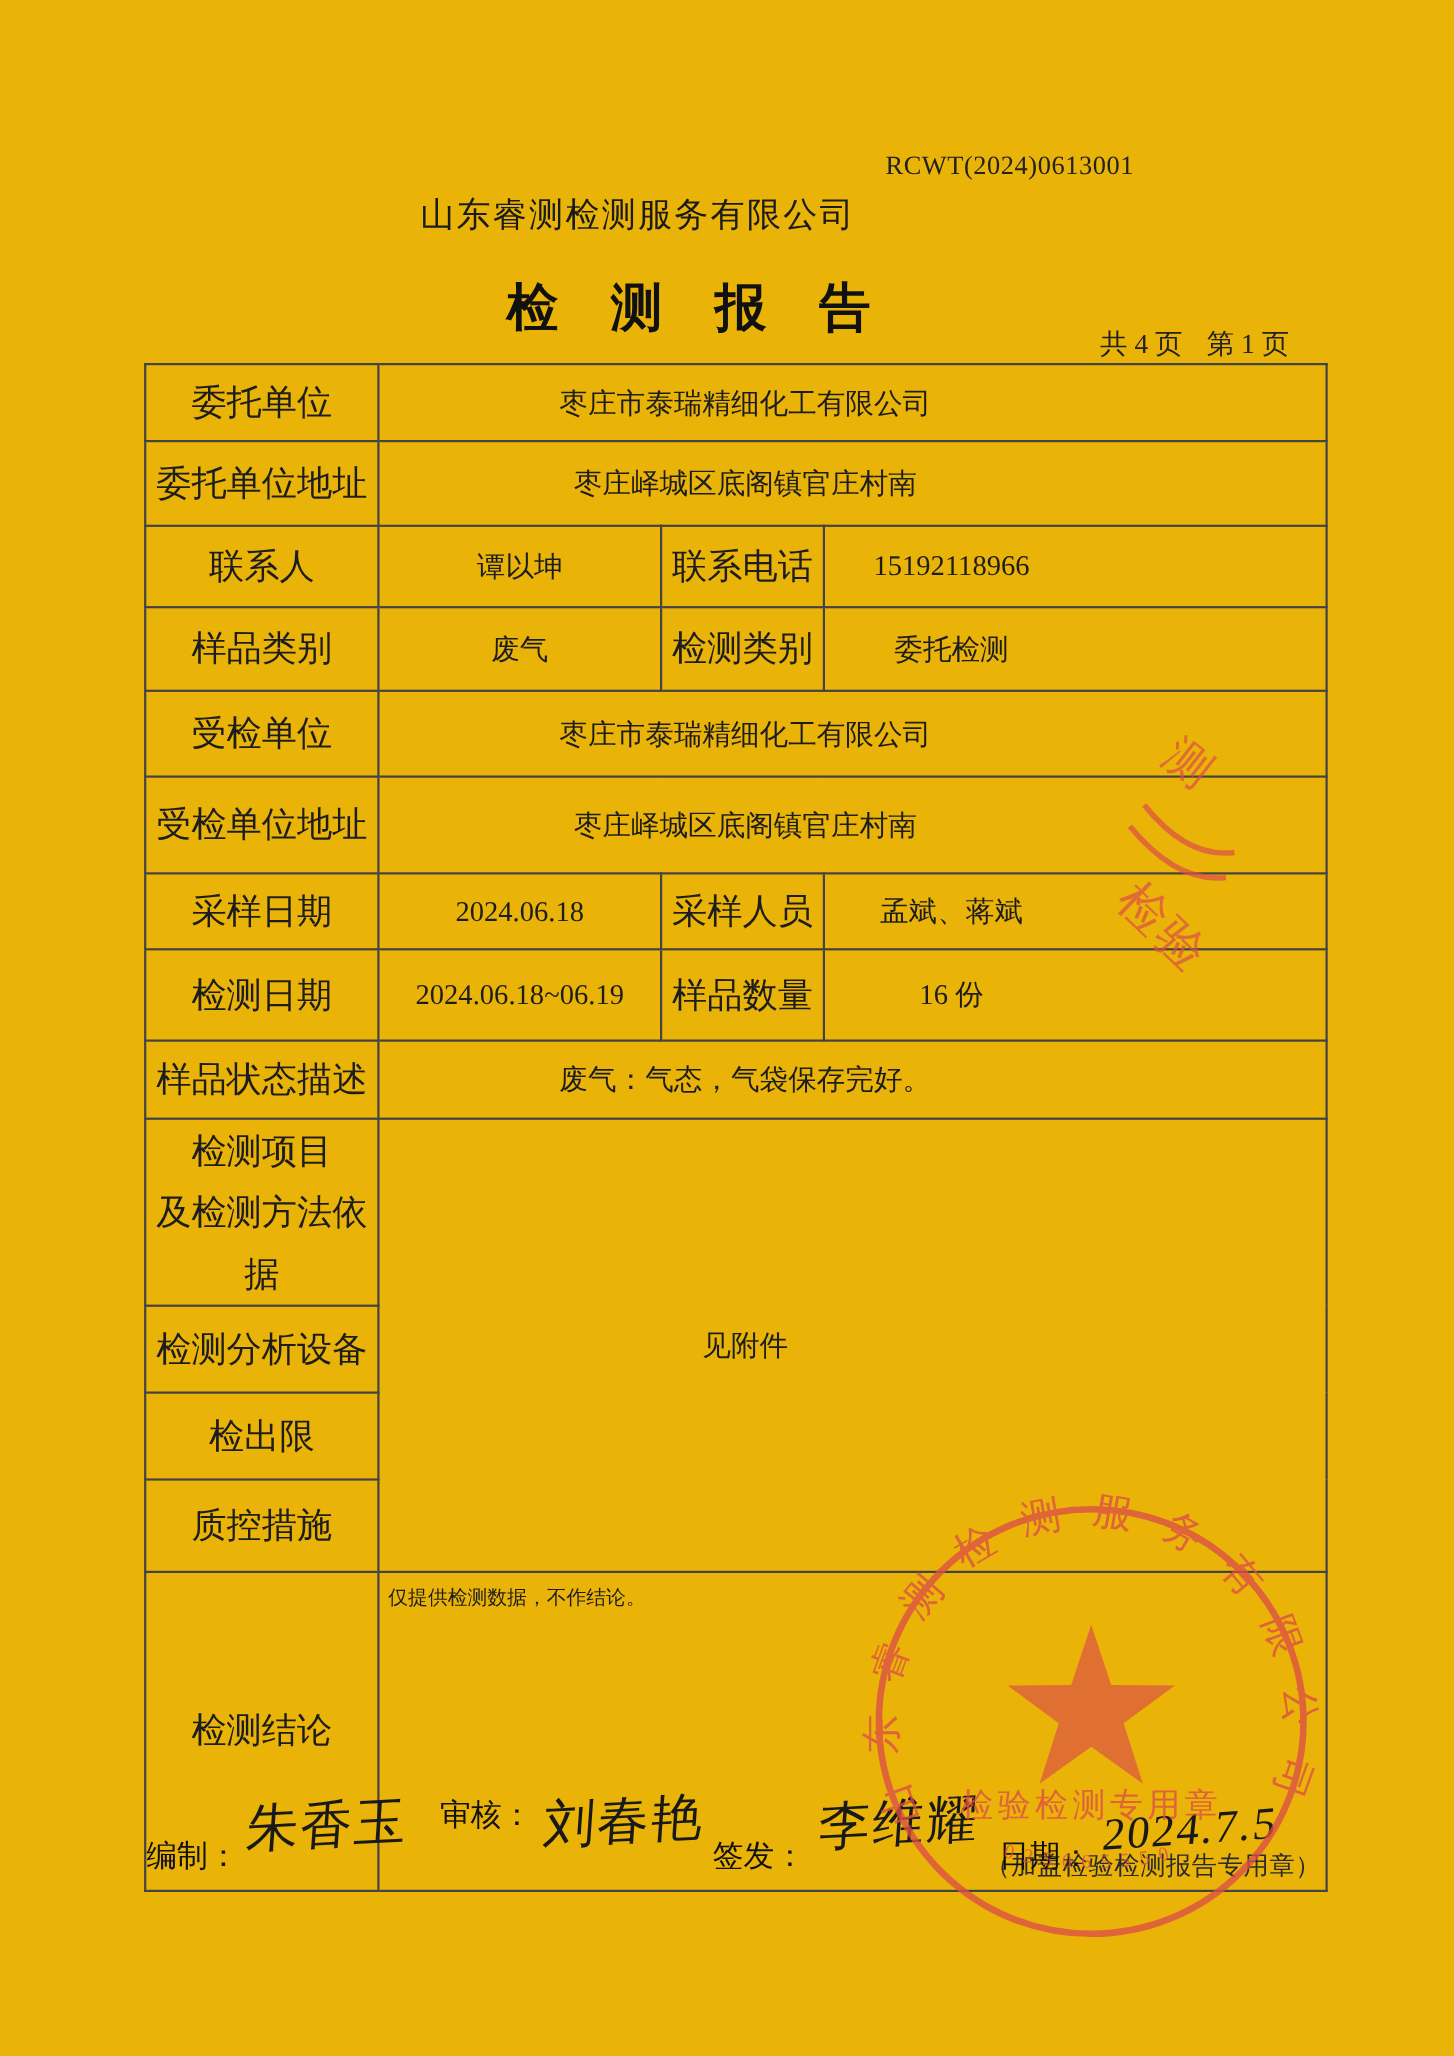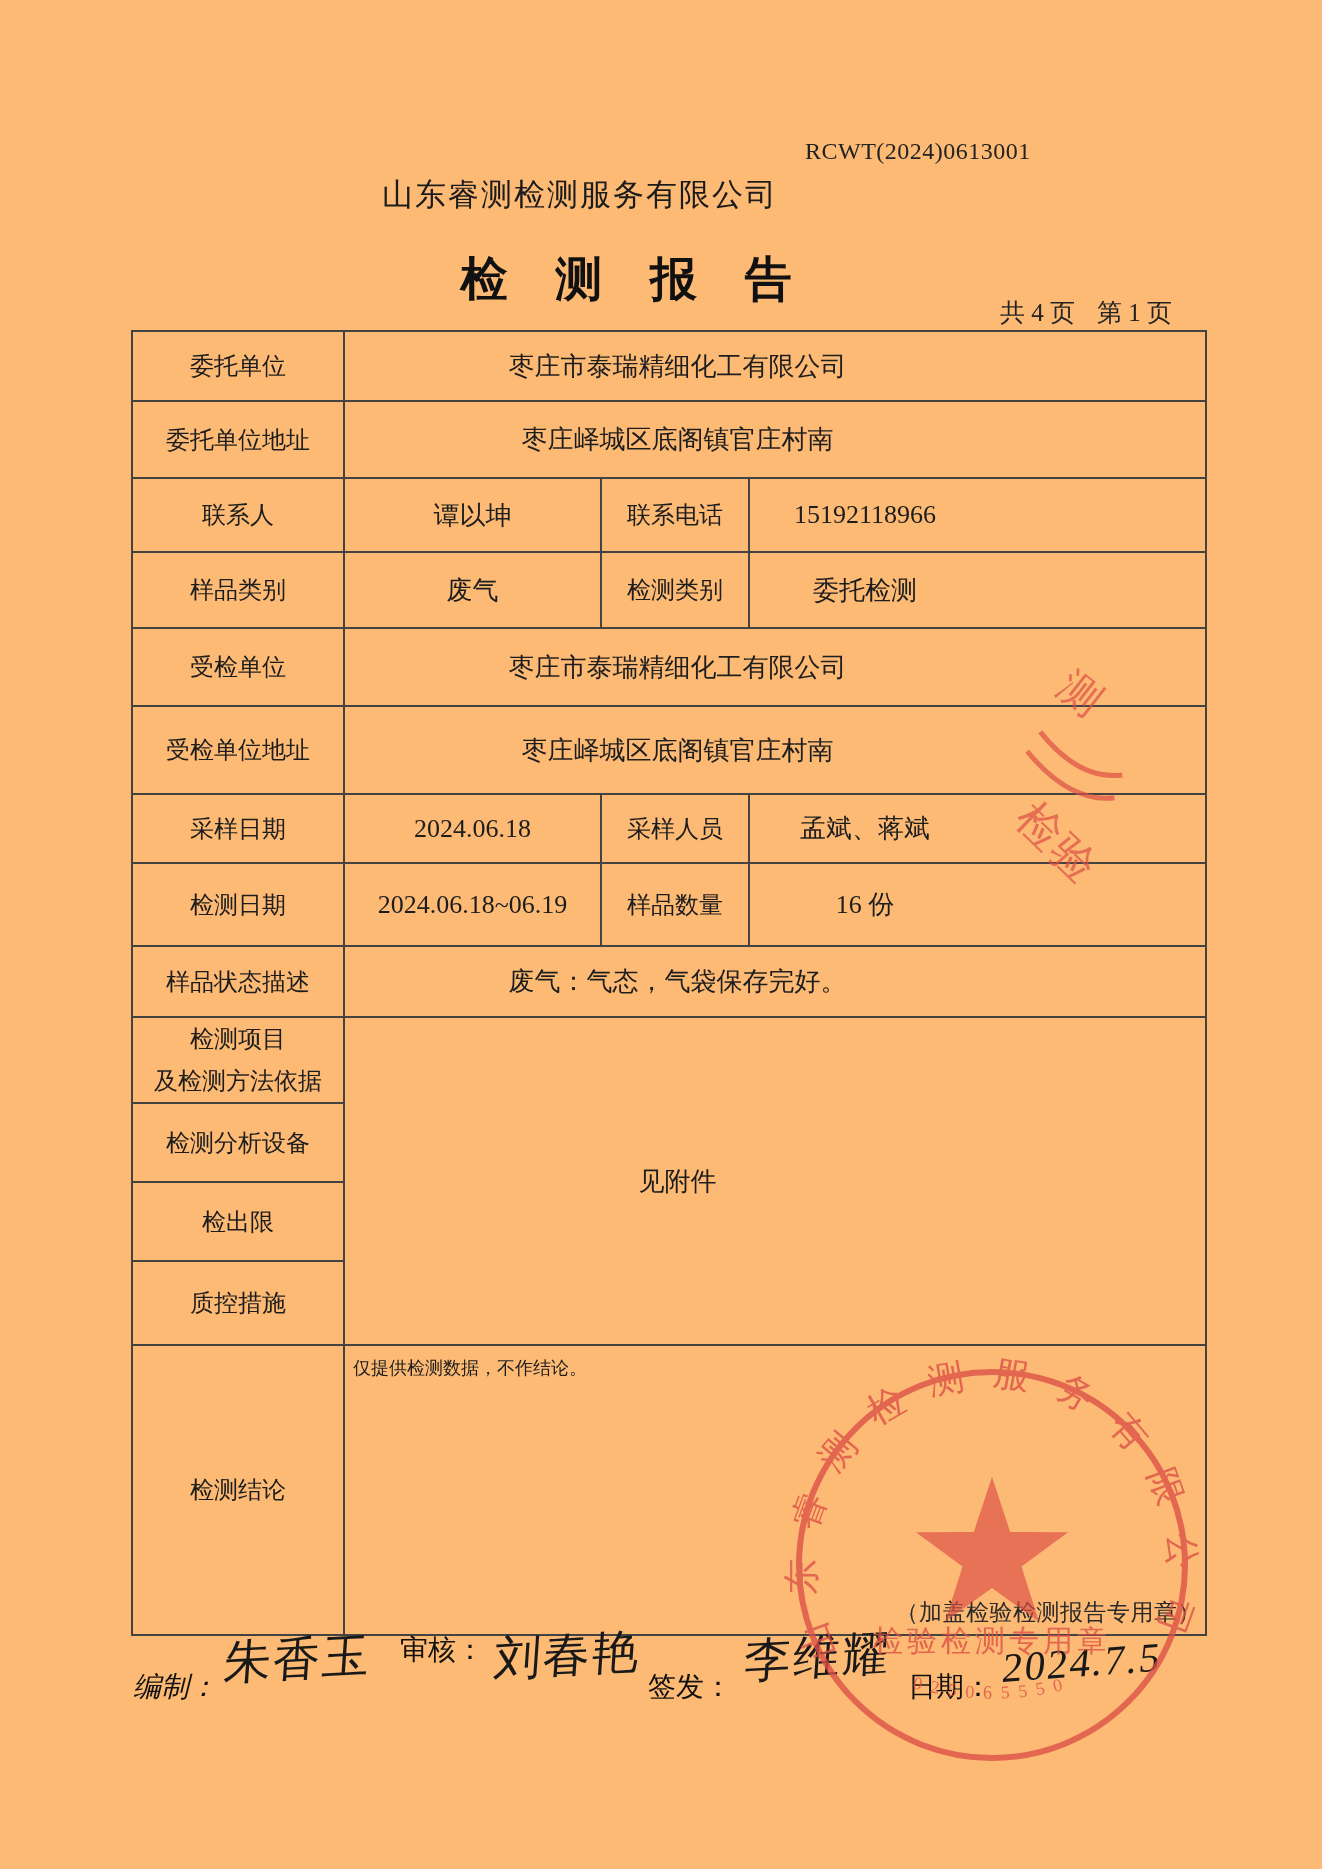--- a/index.html
+++ b/index.html
@@ -1,20 +1,20 @@
 <!DOCTYPE html>
 <html><head>
 <meta charset="utf-8">
 <style>
   * { margin:0; padding:0; box-sizing:border-box; }
   html,body { background:#e8e8e8; }
   body { font-family:"Liberation Serif","DejaVu Serif",serif; color:#1e1e1e; }
   .page {
     position:relative; width:1322px; height:1869px; margin:0 auto;
-    background:#fdba74; overflow:hidden;
+    background:#eab308; overflow:hidden;
   }
   .report-number {
     position:absolute; top:138px; left:805px; width:260px;
     font-size:24px; letter-spacing:.5px; color:#222;
   }
   .company-title {
     position:absolute; top:174px; left:0; width:1160px; text-align:center;
     font-size:31px; letter-spacing:2px; color:#1b1b1b;
   }
   .report-title {
@@ -29,21 +29,21 @@
   .page-info span:last-child { margin-right:0; }
 
   table.report-table {
     position:absolute; top:330px; left:131px; width:1074px;
     border-collapse:collapse; table-layout:fixed;
   }
   .report-table td {
     border:2px solid #434343; font-size:26px; color:#1d1d1d;
     text-align:center; vertical-align:middle; overflow:hidden;
   }
-  .report-table td.lbl { font-size:24px; }
+  .report-table td.lbl { font-size:32px; }
   .report-table td.val-wide { padding-right:195px;margin-left:44px; }  
   .report-table td.val-c4   { padding-right:225px; }
   .report-table td.two-line div { line-height:1.75; }
   .report-table td.concl {
     vertical-align:top; text-align:left; position:relative;
   }
   .concl-text { padding:10px 0 0 8px; font-size:18px; }
   .concl-note {
     position:absolute; right:4px; bottom:6px; font-size:23px; color:#2a2a2a;
     letter-spacing:.5px;
@@ -147,21 +147,21 @@
     <tr style="height:290px">
       <td class="lbl">检测结论</td>
       <td class="concl" colspan="3">
         <div class="concl-text">仅提供检测数据，不作结论。</div>
         <div class="concl-note">（加盖检验检测报告专用章）</div>
       </td>
     </tr>
   </tbody>
     </table>
 
-  <div class="footer-label" style="top:1668px; left:133px;font-style:italic;">编制：</div>
+  <div class="footer-label" style="top:1668px; left:133px;">编制：</div>
   <div class="hand" style="top:1632px; left:222px;">朱香玉</div>
   <div class="footer-label" style="top:1631px; left:400px;">审核：</div>
   <div class="hand" style="top:1628px; left:492px;">刘春艳</div>
   <div class="footer-label" style="top:1668px; left:648px;">签发：</div>
   <div class="hand" style="top:1630px; left:742px;">李维耀</div>
   <div class="footer-label" style="top:1668px; left:908px;">日期：</div>
   <div class="hand hand-date" style="top:1644px; left:1000px;">2024.7.5</div>
 
   <svg class="stamp" style="top:1355px; left:782px;" width="425" height="420" viewBox="0 0 425 420" opacity="0.78">
     <circle cx="210" cy="210" r="193" class="stamp-stroke" stroke-width="6"></circle>

